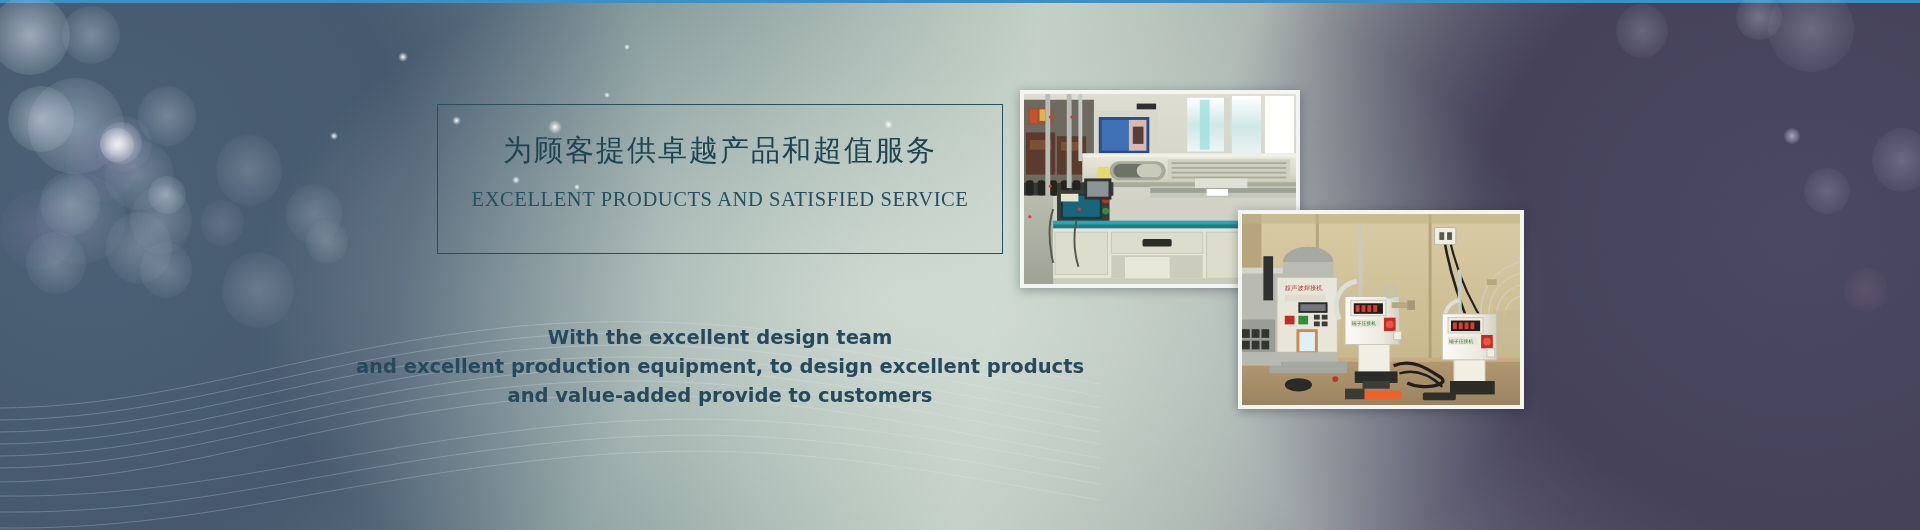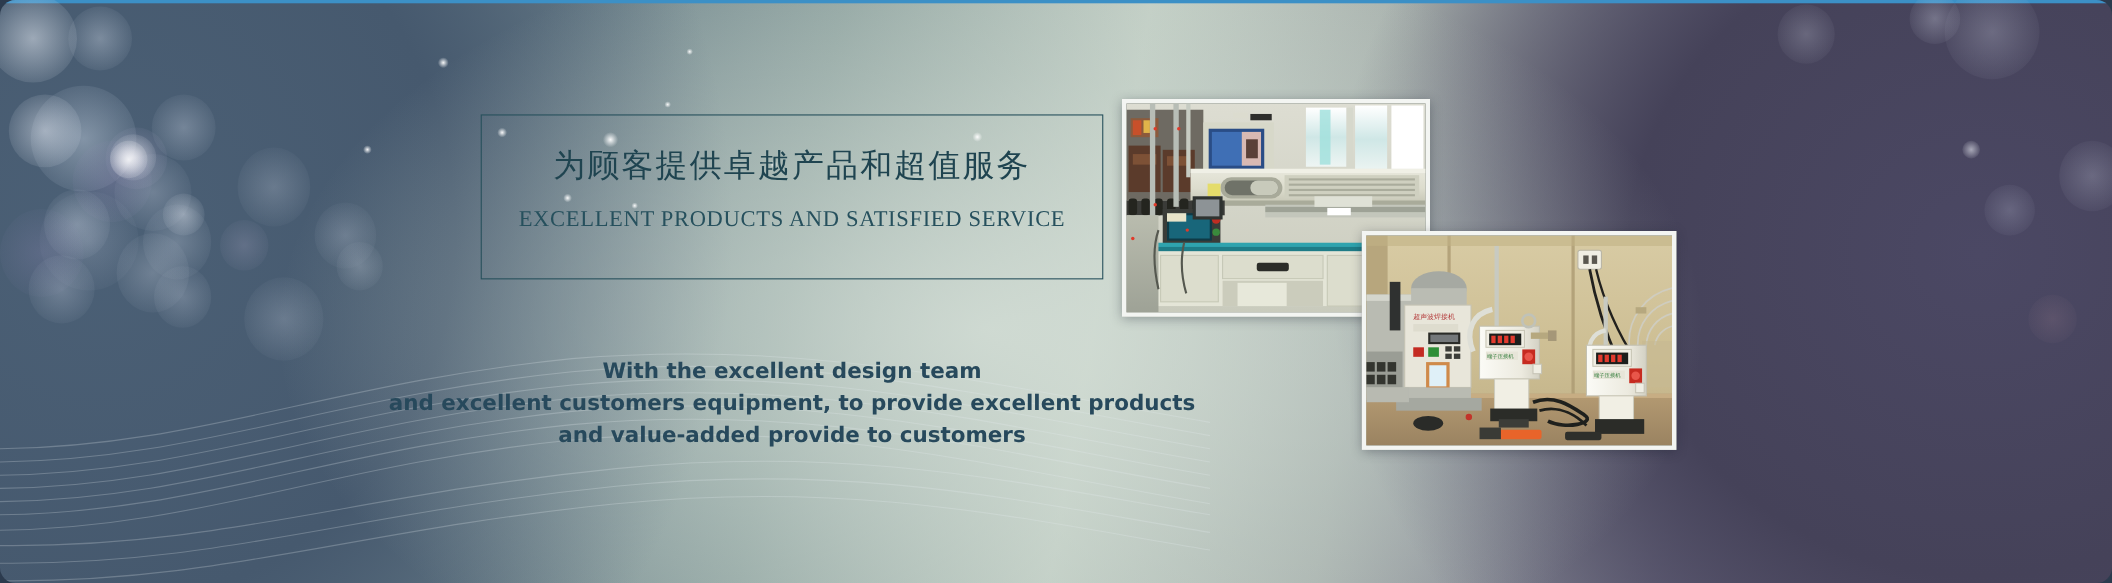--- a/index.html
+++ b/index.html
@@ -11,21 +11,20 @@
     height:530px;
     overflow:hidden;
     background:
       
       radial-gradient(ellipse 900px 520px at 900px 300px, rgba(214,224,216,.80) 0%, rgba(200,213,206,.35) 45%, rgba(170,190,185,0) 72%),
       
       radial-gradient(ellipse 760px 700px at 1800px 230px, #4b4864 0%, #454259 42%, rgba(67,65,88,0) 78%),
       
       radial-gradient(ellipse 720px 760px at 90px 210px, #4b6076 0%, #46596e 45%, rgba(70,89,110,0) 80%),
       linear-gradient(100deg,#486076 0%, #5b7081 17%, #8fa3a0 38%, #c3cfc5 52%, #a9b2ae 64%, #6e6c84 80%, #484460 100%);
-    border-radius: 14px;
   }
   .topline{position:absolute;left:0;top:0;width:100%;height:3px;background:#3c90c6;}
 
   
   .bokeh{position:absolute;border-radius:50%;pointer-events:none;}
   .spark{position:absolute;border-radius:50%;pointer-events:none;
     background:radial-gradient(circle,rgba(255,255,255,.95) 0%,rgba(255,255,255,.45) 35%,rgba(255,255,255,0) 70%);}
 
   
   .waves{position:absolute;left:0;bottom:0;width:1100px;height:230px;opacity:.45;}
@@ -158,21 +157,21 @@
 
     <div class="framebox"></div>
 
     <div class="headline">为顾客提供卓越产品和超值服务</div>
 
     <div class="subhead">EXCELLENT PRODUCTS AND SATISFIED SERVICE</div>
 
 
     <div class="paragraph">
       <span>With the excellent design team</span>
-      <span>and excellent customers equipment, to provide excellent products</span>
+      <span>and excellent production equipment, to design excellent products</span>
       <span>and value-added provide to customers</span>
     </div>
   </div>
 
   <div class="photo" id="photo-1">
     <svg viewBox="0 0 280 198" preserveAspectRatio="none">
       <defs>
         <linearGradient id="p1wall" x1="0" y1="0" x2="0" y2="1">
           <stop offset="0" stop-color="#ddddd2"></stop>
             <stop offset="1" stop-color="#c9cbbd"></stop>

